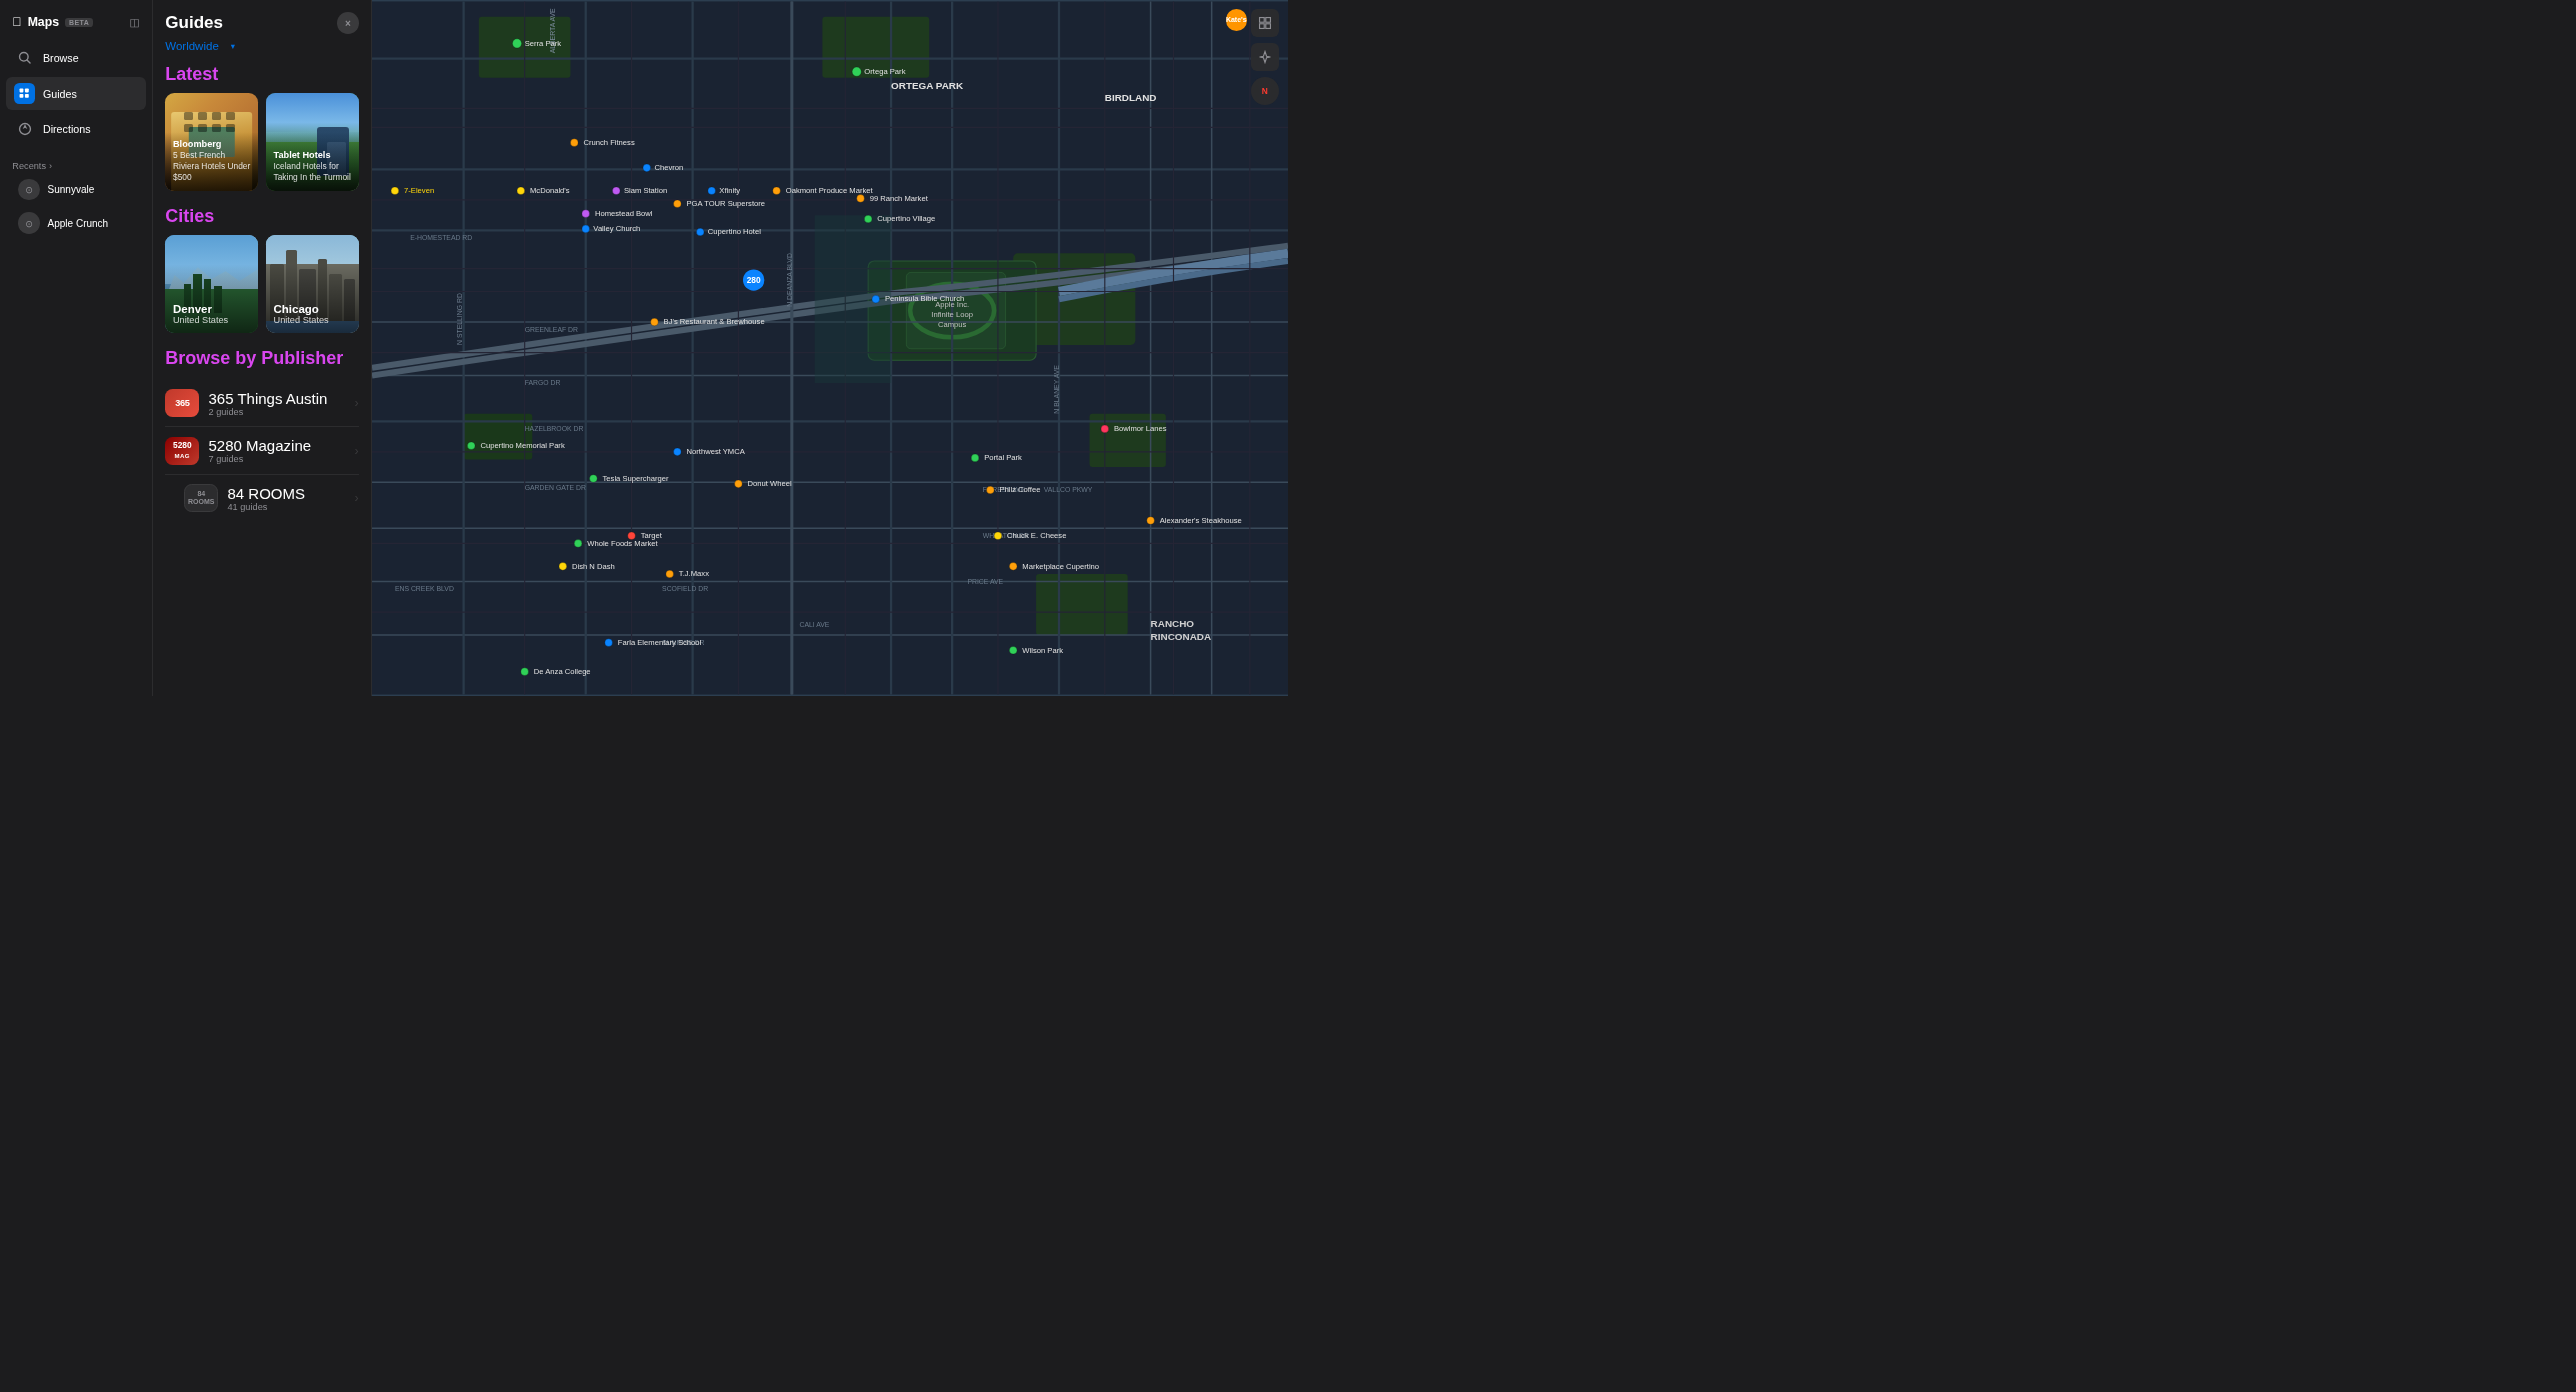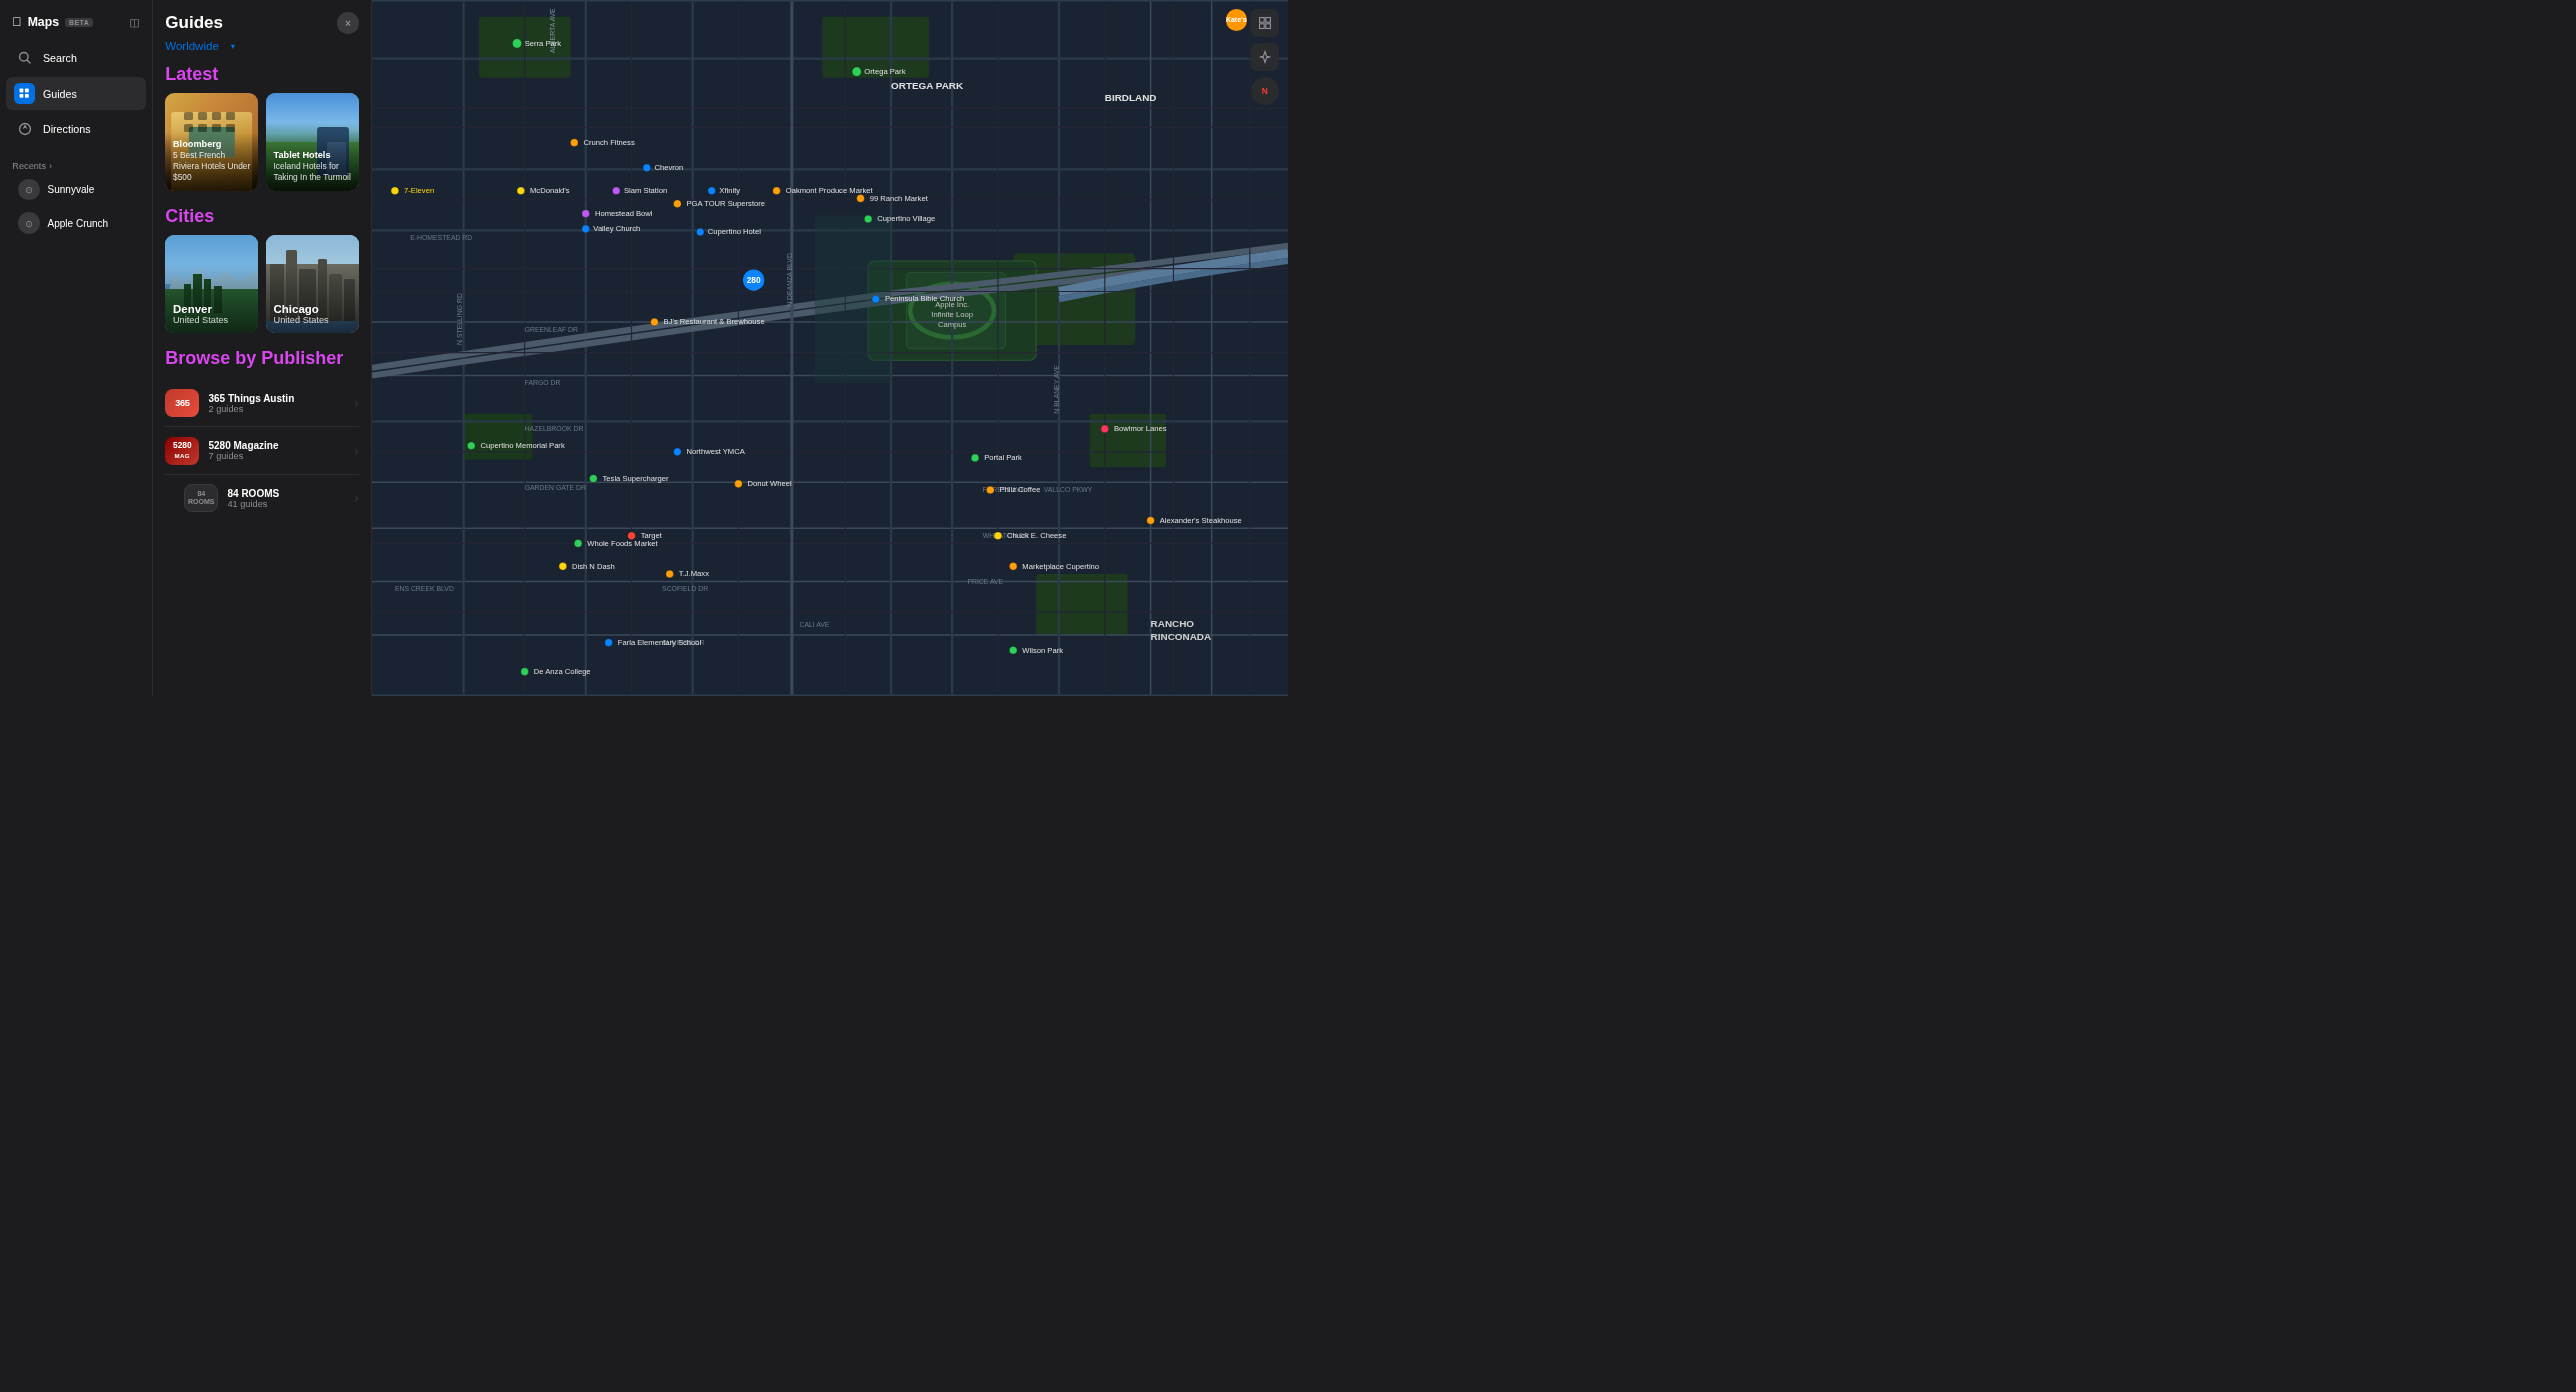--- a/index.html
+++ b/index.html
@@ -387,22 +387,22 @@
       font-weight: 700;
       text-align: center;
       line-height: 1.2;
     }
 
     .publisher-info {
       flex: 1;
     }
 
     .publisher-name {
-      font-size: 10px;
-      font-weight: 700;
+      font-size: 15px;
+      font-weight: 400;
       color: #fff;
     }
 
     .publisher-guides {
       font-size: 9.2px;
       color: #8e8e93;
     }
 
     .publisher-chevron {
       color: #3a3a3c;
@@ -480,21 +480,21 @@
   </div>
 
   <div class="sidebar-nav">
     <div class="nav-item">
       <div class="nav-icon search-bg">
         <svg width="14" height="14" viewBox="0 0 18 18" fill="none">
           <circle cx="7.5" cy="7.5" r="5.5" stroke="#8e8e93" stroke-width="1.8"></circle>
           <line x1="11.5" y1="11.5" x2="15.5" y2="15.5" stroke="#8e8e93" stroke-width="1.8" stroke-linecap="round"></line>
         </svg>
       </div>
-      <span>Search</span>
+      <span>Browse</span>
     </div>
 
     <div class="nav-item active">
       <div class="nav-icon guides-bg">
         <svg width="12.3" height="12.3" viewBox="0 0 16 16" fill="none">
           <rect x="2" y="2" width="5" height="5" rx="1" fill="white"></rect>
           <rect x="9" y="2" width="5" height="5" rx="1" fill="white"></rect>
           <rect x="2" y="9" width="5" height="5" rx="1" fill="white"></rect>
           <rect x="9" y="9" width="5" height="5" rx="1" fill="white"></rect>
         </svg>

